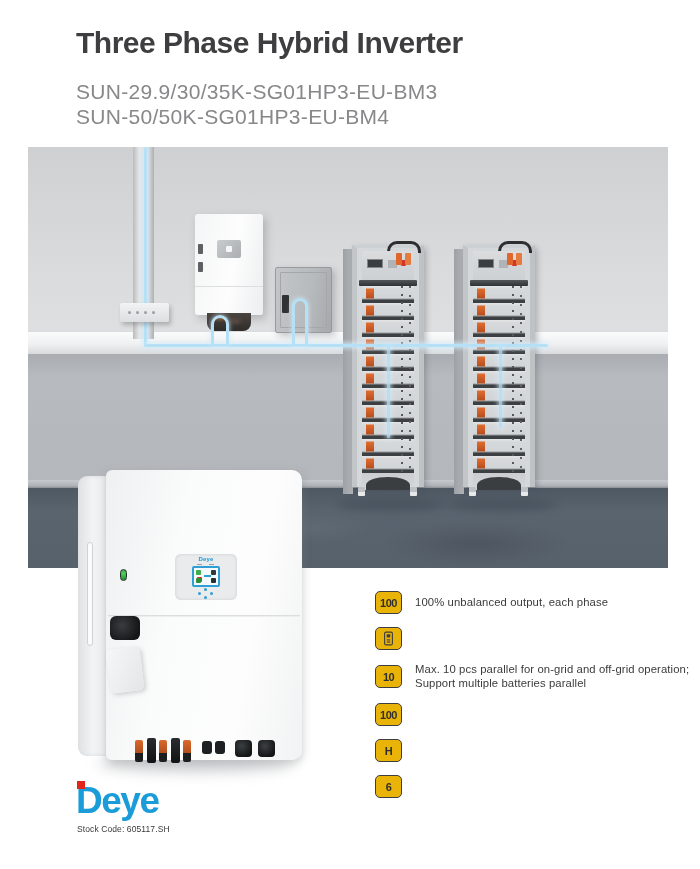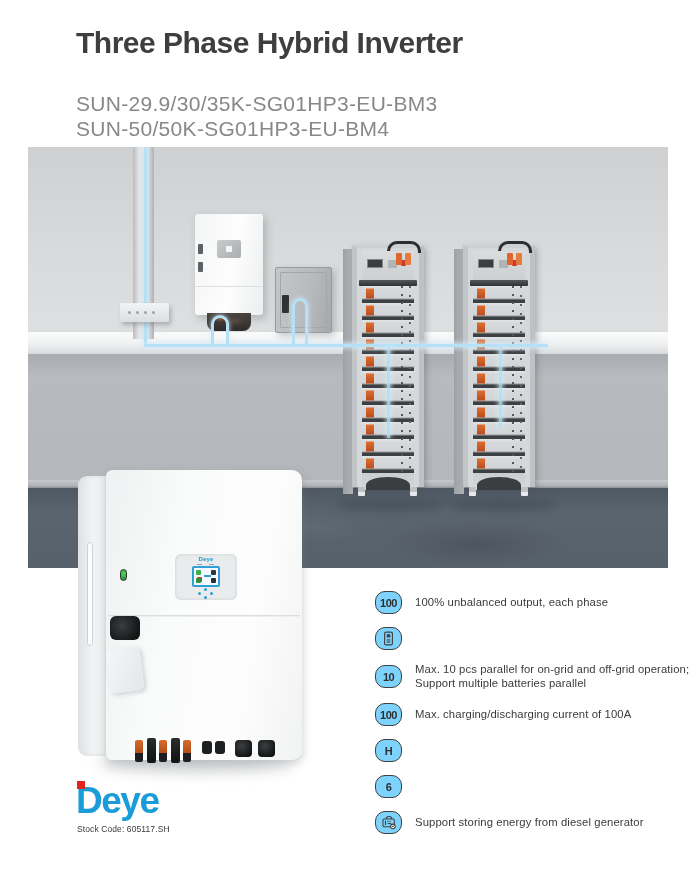--- a/index.html
+++ b/index.html
@@ -8,21 +8,21 @@
     width:700px; height:869px; position:relative; overflow:hidden;
     font-family:"Liberation Sans", sans-serif;
   }
 
   
   .title {
     position:absolute; left:76px; top:26px;
     font-size:30px; font-weight:700; letter-spacing:-0.5px; color:#3E3E40;
   }
   .models {
-    position:absolute; left:76px; top:91px;
+    position:absolute; left:76px; top:79px;
     font-size:21px; font-weight:400; color:#88888B; letter-spacing:0.3px;
     line-height:25px;
   }
 
   
   .photo {
     position:absolute; left:28px; top:147px; width:640px; height:421px;
     overflow:hidden; background:#d6d7d8;
   }
   .wall-upper { position:absolute; left:0; top:0; width:100%; height:185px;
@@ -171,23 +171,23 @@
   .logo { position:absolute; left:76px; top:782px; width:170px; }
   .logo .mark { position:relative; display:inline-block;
     font-size:37px; font-weight:700; letter-spacing:-1.5px; color:#1A9CD8; line-height:38px; }
   .logo .dot { position:absolute; left:1px; top:-1px; width:8px; height:8px; background:#E1251B; }
   .stock { position:absolute; left:77px; top:824px; font-size:8.5px; color:#3A3A3C; letter-spacing:.1px; }
 
   
   .features { position:absolute; left:375px; top:591px; width:320px;
     display:flex; flex-direction:column; gap:13px; }
   .feat { display:flex; align-items:center; }
-  .f-icon { flex:0 0 27px; width:27px; height:23px; border:1.7px solid #3F3F3F; border-radius:10px;
+  .f-icon { flex:0 0 27px; width:27px; height:23px; border:1.7px solid #3F3F3F; border-radius:5px;
     display:flex; align-items:center; justify-content:center;
-    font-size:11px; font-weight:700; color:#2F2F2F; letter-spacing:-0.5px; background:#7dd3fc; }
+    font-size:11px; font-weight:700; color:#2F2F2F; letter-spacing:-0.5px; background:#eab308; }
   .f-icon svg { display:block; }
   .f-text { margin-left:13px; width:280px; font-size:11.3px; color:#3B3B3C; line-height:13.5px; letter-spacing:.1px; }
 </style>
 </head>
 <body>
 
 <div class="title">Three Phase Hybrid Inverter</div>
 <div class="models">
   <div>SUN-29.9/30/35K-SG01HP3-EU-BM3</div>
   <div>SUN-50/50K-SG01HP3-EU-BM4</div>
@@ -347,39 +347,23 @@
       </span>
   </div>
 
   <div class="feat">
     <span class="f-icon">10</span>
     <span class="f-text">Max. 10 pcs parallel for on-grid and off-grid operation; Support multiple batteries parallel</span>
   </div>
 
   <div class="feat">
     <span class="f-icon">100</span>
-    <span class="f-text">Max. charging/discharging current of 100A</span>
   </div>
 
   <div class="feat">
     <span class="f-icon">H</span>
   </div>
 
   <div class="feat">
     <span class="f-icon">6</span>
   </div>
 
-  <div class="feat">
-    <span class="f-icon">
-        <svg width="18" height="17" viewBox="0 0 24 24" fill="none" stroke="#3F3F3F" stroke-width="1.5">
-          <path d="M8 7 Q8 3.5 12 3.5 Q16 3.5 16 7"></path>
-          <rect x="3.5" y="7" width="16" height="11" rx="1.5"></rect>
-          <line x1="7" y1="9.5" x2="7" y2="15.5"></line>
-          <circle cx="10.5" cy="10.5" r="0.9" fill="#3F3F3F" stroke="none"></circle>
-          <circle cx="13.5" cy="10.5" r="0.9" fill="#3F3F3F" stroke="none"></circle>
-          <line x1="10" y1="13.5" x2="15" y2="13.5"></line>
-          <circle cx="17.5" cy="17.5" r="3.2" fill="#ffffff"></circle>
-          <circle cx="17.5" cy="17.5" r="1.1" fill="#3F3F3F" stroke="none"></circle>
-        </svg>
-      </span>
-    <span class="f-text">Support storing energy from diesel generator</span>
-  </div>
 </div>
 
 </body></html>

